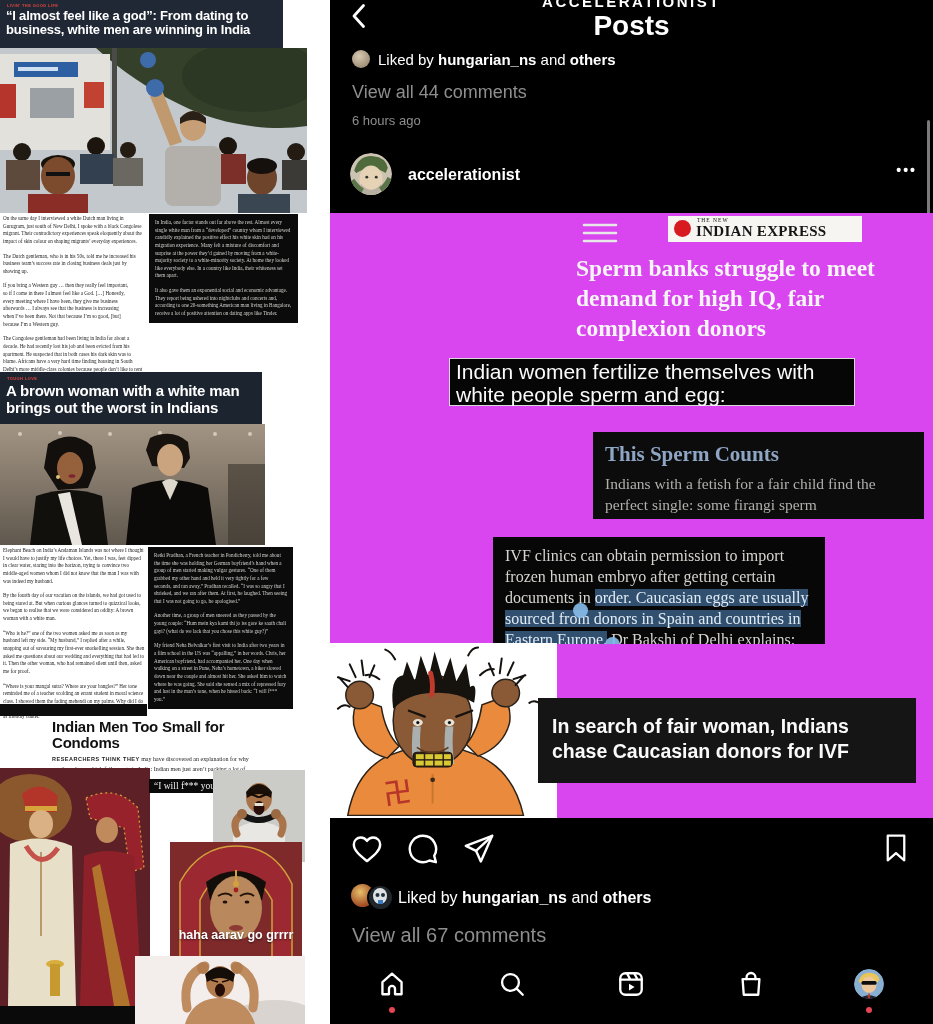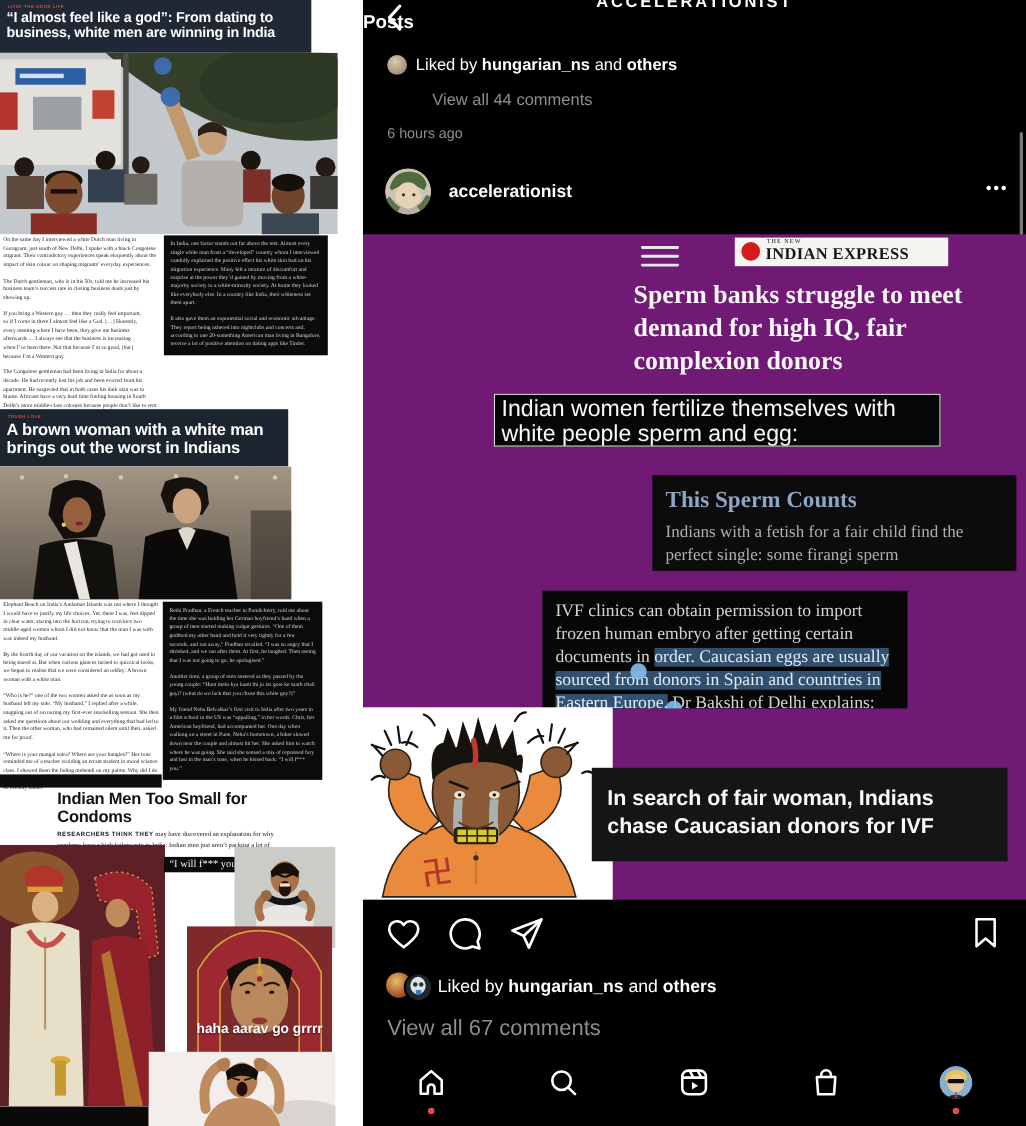--- a/index.html
+++ b/index.html
@@ -208,47 +208,47 @@
   </div>
 
   <div id="ig">
 
     <div class="abs" style="left:0;top:0;width:603px;height:11px;overflow:hidden;text-align:center;">
       <span style="position:relative;top:-7px;font-size:15px;font-weight:bold;letter-spacing:2.5px;">ACCELERATIONIST</span>
     </div>
     <svg class="abs ic" style="left:18px;top:2px;stroke-width:2.8;" width="22" height="28" viewBox="0 0 22 28">
         <path d="M15.5 3.5L6 14l9.5 10.5"></path>
       </svg>
-    <div class="abs bld" style="left:0;top:10px;width:603px;text-align:left;font-size:17px;">Posts</div>
+    <div class="abs bld" style="left:0;top:10px;width:603px;text-align:center;font-size:28px;">Posts</div>
 
     <div class="abs" style="left:22px;top:50px;width:18px;height:18px;border-radius:50%;background:radial-gradient(circle at 40% 35%,#d8c9b2,#8a7a62);"></div>
     <div class="abs" style="left:48px;top:51px;font-size:15px;">
       <span>Liked by</span>
       <span class="bld">hungarian_ns</span>
       <span>and</span>
       <span class="bld">others</span>
     </div>
-    <div class="abs g1" style="left:22px;top:82px;font-size:15px;margin-left:41px;">View all 44 comments</div>
+    <div class="abs g1" style="left:22px;top:82px;font-size:18px;">View all 44 comments</div>
     <div class="abs g1" style="left:22px;top:113px;font-size:13px;">6 hours ago</div>
 
     <div class="abs" style="left:597px;top:120px;width:3px;height:96px;background:#7a7a7a;border-radius:2px;"></div>
 
     <svg class="abs" style="left:20px;top:153px;border-radius:50%;" width="42" height="42" viewBox="0 0 40 40">
       <circle cx="20" cy="20" r="20" fill="#ccc3b2"></circle>
       <path d="M4 17Q8 2 22 3q12 1 14 11l-2 5Q20 10 6 19z" fill="#4f6a3b"></path>
       <ellipse cx="20" cy="25" rx="11" ry="13" fill="#e6d3b6"></ellipse>
       <path d="M10 29q10 12 20 0l-2 9q-8 6-16 0z" fill="#b7b0a2"></path>
       <circle cx="16" cy="23" r="1.4" fill="#333"></circle>
         <circle cx="25" cy="23" r="1.4" fill="#333"></circle>
       <path d="M2 26q6 8 10 10M38 24q-4 8-9 11" stroke="#5c744a" stroke-width="5" fill="none"></path>
     </svg>
     <div class="abs bld" style="left:78px;top:166px;font-size:16px;">accelerationist</div>
     <div class="abs" style="right:16px;top:162px;font-size:14px;letter-spacing:2px;font-weight:bold;">•••</div>
 
-    <div class="abs" style="left:0;top:213px;width:603px;height:605px;background:#701a75;overflow:hidden;">
+    <div class="abs" style="left:0;top:213px;width:603px;height:605px;background:#d946ef;overflow:hidden;">
 
       <svg class="abs" style="left:252px;top:9px;" width="36" height="22" viewBox="0 0 36 22">
         <g stroke="#e8e8e8" stroke-width="2.6" stroke-linecap="round">
             <path d="M2 3h32M2 11h32M2 19h32"></path>
           </g>
       </svg>
 
       <div class="abs" style="left:338px;top:3px;width:194px;height:26px;background:#f6f5f1;">
         <div class="abs" style="left:6px;top:4px;width:17px;height:17px;border-radius:50%;background:#d71920;"></div>
         <div class="abs serif" style="left:29px;top:1px;font-size:5.5px;letter-spacing:1px;color:#111;">THE NEW</div>

